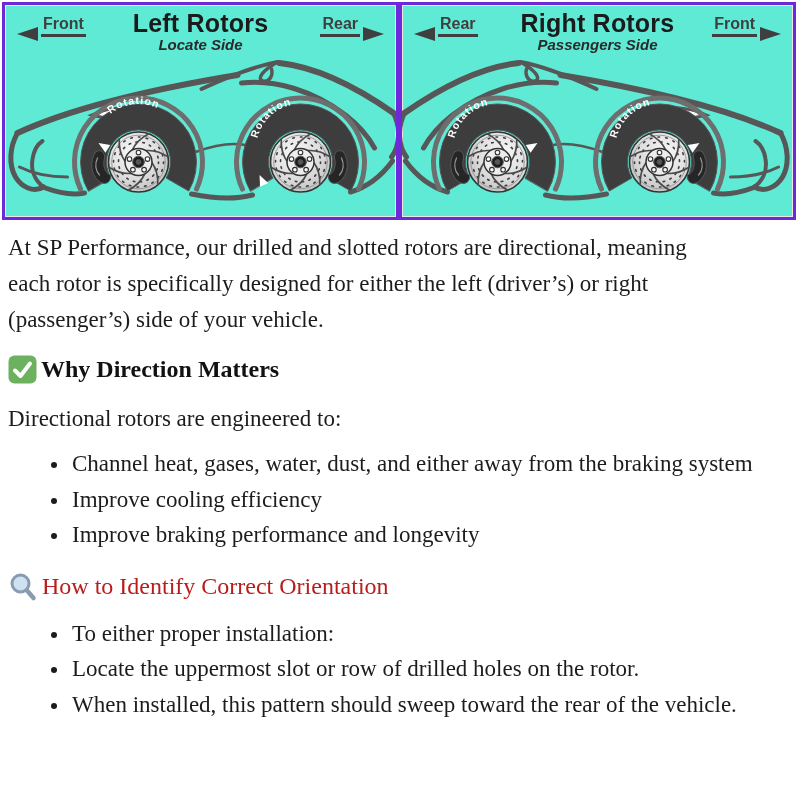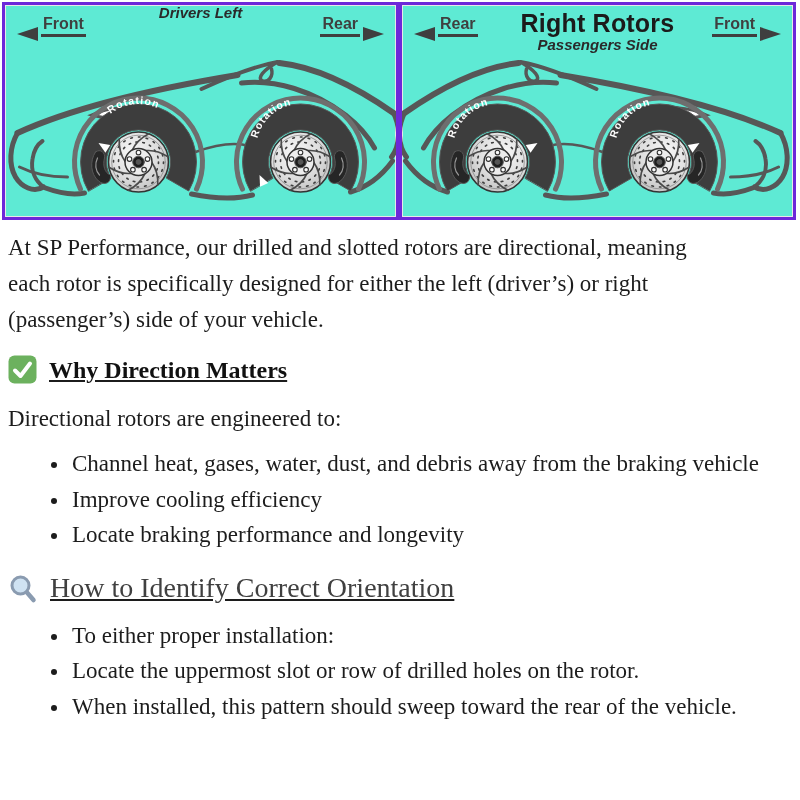--- a/index.html
+++ b/index.html
@@ -21,23 +21,23 @@
   .dir-right{right:12px;}
   .dir .lbl{border-bottom:3px solid #3f3f3f;padding:0 2px 1px 2px;}
   .dir svg{display:block;margin-bottom:-5px;}
   .car-svg{display:block;width:391px;height:162px;}
   .rot{fill:#ffffff;font-family:"Liberation Sans",sans-serif;font-weight:700;
        font-size:10.5px;letter-spacing:1px;}
 
   
   .article{padding:10px 28px 0 8px;}
   .intro{font-size:23px;line-height:36px;max-width:705px;margin:0;}
-  .hrow{display:flex;align-items:flex-end;gap:12px;margin:17px 0 0 0;text-decoration:underline;}
+  .hrow{display:flex;align-items:center;gap:4px;margin:17px 0 0 0;}
   .h1{font-size:24px;font-weight:700;color:#111;}
-  .h2{font-size:28px;font-weight:400;color:#404040;}
+  .h2{font-size:24px;font-weight:400;color:#b91c1c;}
   .icon-badge svg{display:block;}
   .lead{font-size:23px;line-height:34px;margin:18px 0 0 0;font-family:Liberation Serif, serif;}
   ul{margin:10px 0 0 0;padding:0 0 0 62px;font-size:23px;line-height:35.5px;}
   ul.list1{max-width:700px;}
   ul.list2{max-width:762px;margin-top:14px;}
   li{padding-left:2px;}
   li::marker{color:#1c1c1c;font-size:21px;}
   .hrow.second{margin-top:19px;}
 </style>
 </head>
@@ -48,21 +48,22 @@
   <div class="figure">
 
     <div class="panel">
       <div class="panel-header">
         <div class="dir dir-left">
           <svg width="24" height="16" viewBox="0 0 24 16">
             <polygon points="0,8 21,1 21,15" fill="#3f3f3f"></polygon>
           </svg>
           <span class="lbl">Front</span>
         </div>
-        <div class="panel-subtitle">Drivers Left</div>
+        <div class="panel-title">Left Rotors</div>
+        <div class="panel-subtitle">Locate Side</div>
         <div class="dir dir-right">
           <span class="lbl">Rear</span>
           <svg width="24" height="16" viewBox="0 0 24 16">
             <polygon points="24,8 3,1 3,15" fill="#3f3f3f"></polygon>
           </svg>
         </div>
       </div>
 
       <svg class="car-svg" viewBox="0 0 390 162">
         <defs>
@@ -194,23 +195,23 @@
           <rect x="0.5" y="0.5" width="28" height="28" rx="6" fill="#6cb15e"></rect>
           <path d="M7 15.5 L12.5 21 L22 8.5" fill="none" stroke="#fff" stroke-width="4" stroke-linecap="round" stroke-linejoin="round"></path>
         </svg>
       </span>
       <span class="h1">Why Direction Matters</span>
     </div>
 
     <p class="lead">Directional rotors are engineered to:</p>
 
     <ul class="list1">
-      <li>Channel heat, gases, water, dust, and debris away from the braking vehicle</li>
+      <li>Channel heat, gases, water, dust, and either away from the braking system</li>
       <li>Improve cooling efficiency</li>
-      <li>Locate braking performance and longevity</li>
+      <li>Improve braking performance and longevity</li>
     </ul>
 
     <div class="hrow second">
       <span class="icon-badge">
         <svg width="30" height="30" viewBox="0 0 30 30">
           <circle cx="12.5" cy="11.5" r="8.5" fill="#cfe2f2" stroke="#8a9bb0" stroke-width="3"></circle>
           <line x1="19" y1="18.5" x2="25.5" y2="26" stroke="#8a9bb0" stroke-width="4.5" stroke-linecap="round"></line>
         </svg>
       </span>
       <span class="h2">How to Identify Correct Orientation</span>

